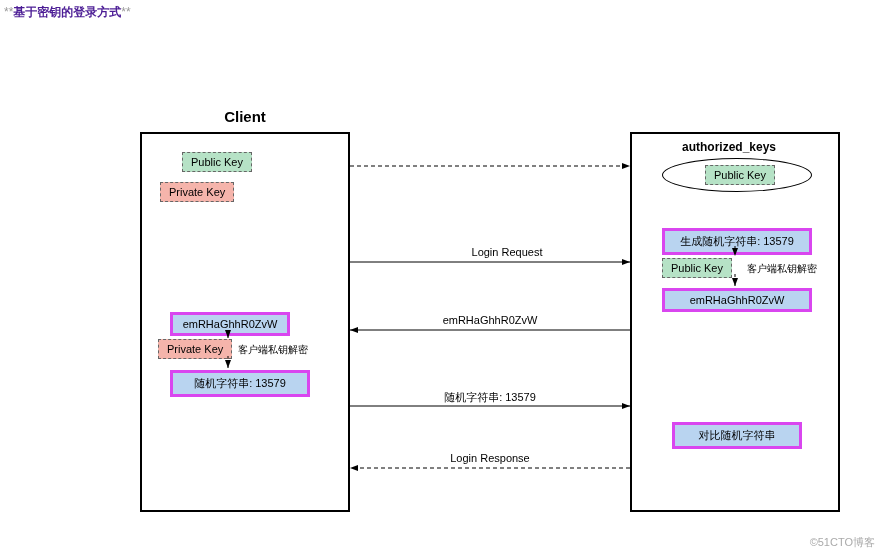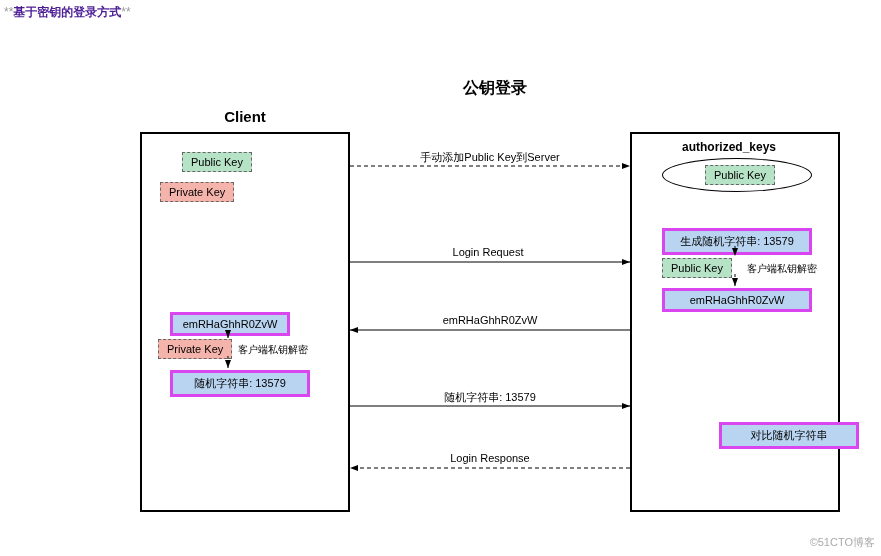--- a/index.html
+++ b/index.html
@@ -98,21 +98,20 @@
 <body>
 
 <div class="page-label">
   <span>**</span><b>基于密钥的登录方式</b><span>**</span>
 </div>
 
 <div class="watermark">©51CTO博客</div>
 
 <div class="diagram">
 
-  <div class="title">公钥登录</div>
   <div class="col-label col-client">Client</div>
   <div class="col-label col-server">Server</div>
 
   <div class="box client-box">
     <div class="tag tag-green" style="left:40px; top:18px;">Public Key</div>
     <div class="tag tag-red" style="left:18px; top:48px;">Private Key</div>
 
     <div class="tag tag-blue" style="left:28px; top:178px; width:120px;">emRHaGhhR0ZvW</div>
     <div class="tag tag-red" style="left:16px; top:205px;">Private Key</div>
     <div class="step-label" style="left:96px; top:209px;">客户端私钥解密</div>
@@ -123,25 +122,24 @@
     <div class="authkeys-label" style="left:50px; top:6px;">authorized_keys</div>
     <div class="oval" style="left:30px; top:24px; width:150px; height:34px;">
       <div class="tag tag-green" style="left:42px; top:6px; border:1px dashed #666;">Public Key</div>
     </div>
 
     <div class="tag tag-blue" style="left:30px; top:94px; width:150px;">生成随机字符串: 13579</div>
     <div class="tag tag-green" style="left:30px; top:124px;">Public Key</div>
     <div class="step-label" style="left:115px; top:128px;">客户端私钥解密</div>
     <div class="tag tag-blue" style="left:30px; top:154px; width:150px;">emRHaGhhR0ZvW</div>
 
-    <div class="tag tag-blue" style="left:40px; top:288px; width:140px;margin-left:47px;">对比随机字符串</div>
+    <div class="tag tag-blue" style="left:40px; top:288px; width:130px;">对比随机字符串</div>
   </div>
 
-  <div class="arrow-label" style="left:250px; top:90px; width:200px;">手动添加Public Key到Server</div>
-  <div class="arrow-label" style="left:248px; top:186px; width:200px;">Login Request</div>
+  <div class="arrow-label" style="left:267px; top:186px; width:200px;">Login Request</div>
   <div class="arrow-label" style="left:250px; top:254px; width:200px;">emRHaGhhR0ZvW</div>
   <div class="arrow-label" style="left:250px; top:330px; width:200px;">随机字符串: 13579</div>
   <div class="arrow-label" style="left:250px; top:392px; width:200px;">Login Response</div>
 
   <svg class="arrows">
     <defs>
       <marker id="ah" markerWidth="10" markerHeight="10" refX="8" refY="3" orient="auto">
         <path d="M0,0 L8,3 L0,6 Z" fill="#000"></path>
       </marker>
     </defs>

